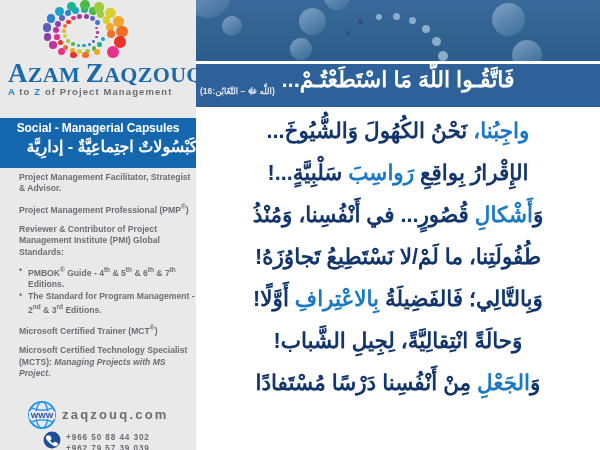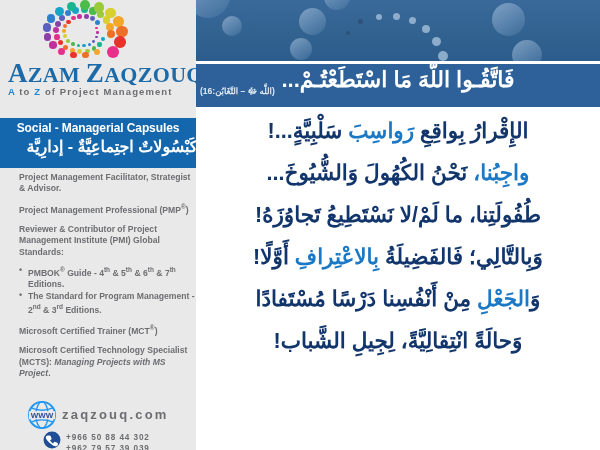--- a/index.html
+++ b/index.html
@@ -378,21 +378,22 @@
     <div id="version">Ver. 3.0</div>
   </div>
   <div id="header-rule"></div>
 
   <div id="verse-banner">
     <div id="verse-text">فَاتَّقُـوا اللَّهَ مَا اسْتَطَعْتُـمْ...</div>
     <div id="verse-cite">(اللَّه ﷻ – التَّغَابُن:16)</div>
   </div>
 
   <div id="body-ar">
+      <div class="ln"><span class="hl">واجِبُنا، </span><span>نَحْنُ الكُهُولَ وَالشُّيُوخَ...</span></div>
       <div class="ln"><span>الإِقْرارُ بِواقِعِ </span><span class="hl">رَواسِبَ </span><span>سَلْبِيَّةٍ...!</span></div>
-      <div class="ln"><span class="hl">واجِبُنا، </span><span>نَحْنُ الكُهُولَ وَالشُّيُوخَ...</span></div>
+      <div class="ln"><span>وَ</span><span class="hl">أَشْكالِ </span><span>قُصُورٍ... في أَنْفُسِنا، وَمُنْذُ</span></div>
       <div class="ln"><span>طُفُولَتِنا، ما لَمْ/لا نَسْتَطِيعُ تَجاوُزَهُ!</span></div>
       <div class="ln"><span>وَبِالتَّالِي؛ فَالفَضِيلَةُ </span><span class="hl">بِالاعْتِرافِ </span><span>أَوَّلًا!</span></div>
+      <div class="ln"><span>وَحالَةً انْتِقالِيَّةً، لِجِيلِ الشَّباب!</span></div>
       <div class="ln"><span>وَ</span><span class="hl">الجَعْلِ </span><span>مِنْ أَنْفُسِنا دَرْسًا مُسْتَفادًا</span></div>
-      <div class="ln"><span>وَحالَةً انْتِقالِيَّةً، لِجِيلِ الشَّباب!</span></div>
     </div>
 
 </div>
 
 </body></html>

